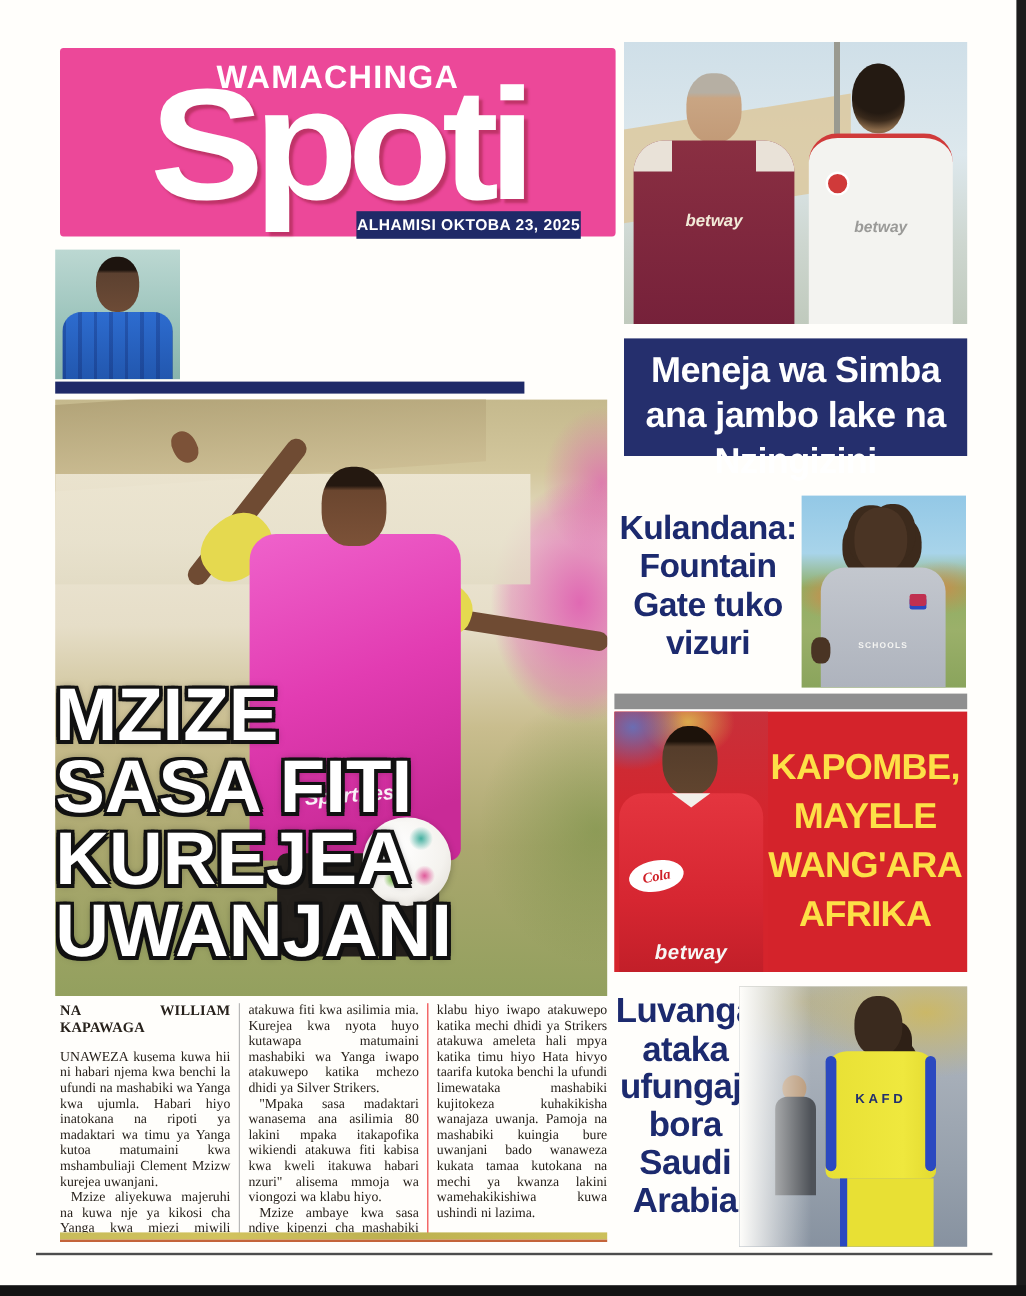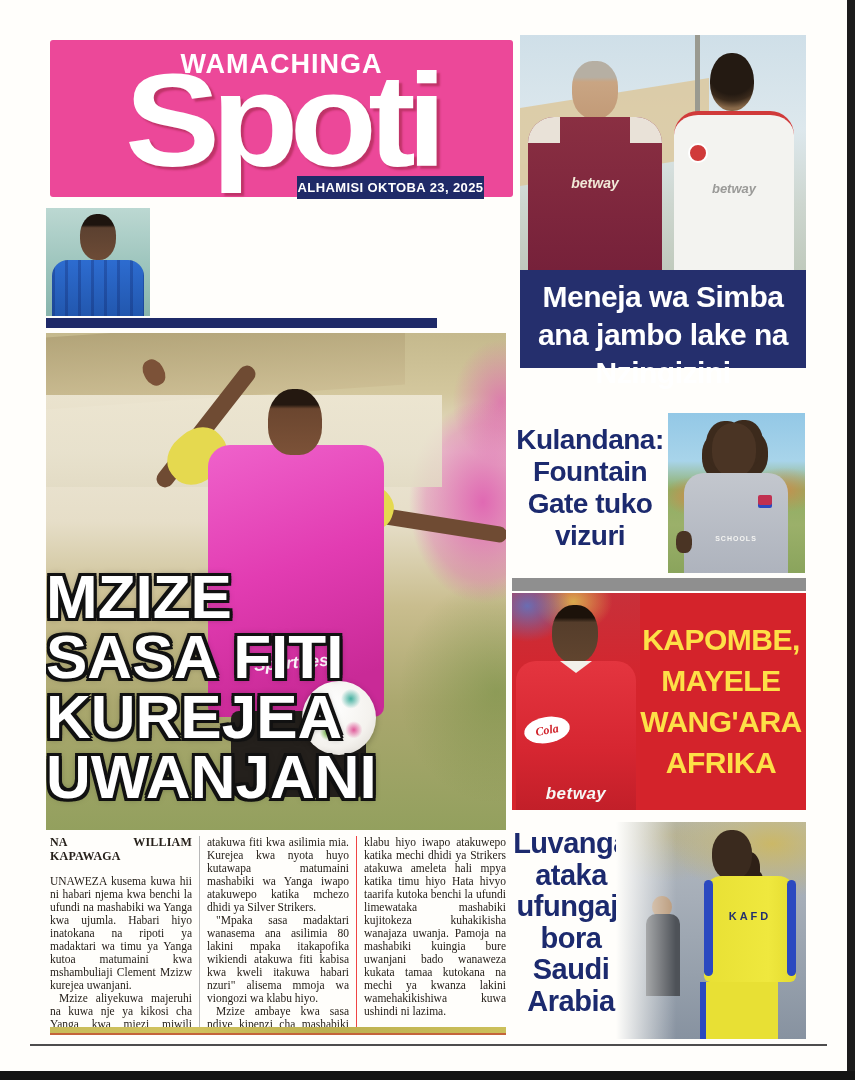--- a/index.html
+++ b/index.html
@@ -93,21 +93,21 @@
   .sp-betway1{position:absolute;left:0;top:58px;width:100%;text-align:center;color:#f2ead8;
       font-weight:bold;font-style:italic;font-size:14px;}
   .sp-fig2-head{position:absolute;left:190px;top:18px;width:44px;height:58px;border-radius:48%;
       background:radial-gradient(circle at 50% 30%,#241a12 0 52%,#3a2a1c 66%,#8a6a4a 82%);}
   .sp-fig2-torso{position:absolute;left:154px;top:76px;width:120px;height:159px;border-radius:24px 24px 0 0;
       background:#f3f3f0;border-top:4px solid #d03a3a;}
   .sp-badge{position:absolute;left:14px;top:28px;width:16px;height:16px;border-radius:50%;
       background:#d03a3a;border:2px solid #fff;}
   .sp-betway2{position:absolute;left:0;top:66px;width:100%;text-align:center;color:#9a9a98;
       font-weight:bold;font-style:italic;font-size:13px;}
-  .simba-box{position:absolute;left:520px;top:270px;width:286px;height:98px;background:#252f6d;}
+  .simba-box{position:absolute;left:520px;top:282px;width:286px;height:98px;background:#252f6d;}
   .simba-headline{position:absolute;left:0;top:8px;width:100%;text-align:center;color:#fff;
       font-weight:bold;font-size:30px;line-height:38px;letter-spacing:-.5px;}
 
   .kulandana-text{position:absolute;left:514px;top:424px;width:152px;text-align:center;color:#1c2a6e;
       font-weight:bold;font-size:28px;line-height:32px;letter-spacing:-.5px;}
   .kulandana-photo{position:absolute;left:668px;top:413px;width:137px;height:160px;overflow:hidden;
       background:
         radial-gradient(40px 26px at 18% 52%, rgba(208,138,74,.9), transparent 75%),
         radial-gradient(50px 30px at 85% 48%, rgba(208,138,74,.8), transparent 75%),
         linear-gradient(180deg,#93c8e6 0%,#a8d4ea 30%,#8fae62 48%,#9bb06a 70%,#8aa45c 100%);}
@@ -147,21 +147,21 @@
       font-weight:bold;font-size:29px;line-height:31.5px;letter-spacing:-.5px;}
   .luvanga-photo{position:absolute;left:616px;top:822px;width:190px;height:217px;overflow:hidden;
       background:
         radial-gradient(130px 70px at 82% 10%, rgba(212,184,74,.75), transparent 78%),
         radial-gradient(100px 60px at 28% 6%, rgba(190,170,90,.45), transparent 78%),
         linear-gradient(180deg,#b3bac2 0%,#a6aeb8 35%,#96a0ac 70%,#8792a0 100%);}
   .lp-keeper{position:absolute;left:30px;top:92px;width:34px;height:82px;background:#4e5258;border-radius:10px 10px 0 0;}
   .lp-keeper-head{position:absolute;left:36px;top:74px;width:20px;height:22px;border-radius:50%;background:#b89878;}
   .lp-head{position:absolute;left:96px;top:8px;width:40px;height:50px;border-radius:46%;background:#3a2a1e;
       box-shadow:16px 14px 0 -8px #2e2016, 22px 30px 0 -10px #2e2016;}
-  .lp-torso{position:absolute;left:88px;top:54px;width:92px;height:106px;border-radius:18px 18px 6px 6px;
+  .lp-torso{position:absolute;left:72px;top:54px;width:92px;height:106px;border-radius:18px 18px 6px 6px;
       background:linear-gradient(90deg,#e8e034 0%,#efe83e 70%,#e3da30 100%);}
   .lp-stripe-l{position:absolute;left:0;top:4px;width:9px;height:96px;background:#2b49c0;border-radius:6px;}
   .lp-stripe-r{position:absolute;right:0;top:4px;width:9px;height:96px;background:#2b49c0;border-radius:6px;}
   .lp-kafd{position:absolute;left:0;top:34px;width:100%;text-align:center;color:#23306e;font-weight:bold;
       font-size:11px;letter-spacing:3px;}
   .lp-shorts{position:absolute;left:84px;top:160px;width:72px;height:57px;background:#e8e034;
       border-left:6px solid #2b49c0;}
   .lp-fade{position:absolute;left:0;top:0;width:60px;height:100%;
       background:linear-gradient(to right,#fffefb 0%,rgba(255,254,251,0) 100%);}
 

